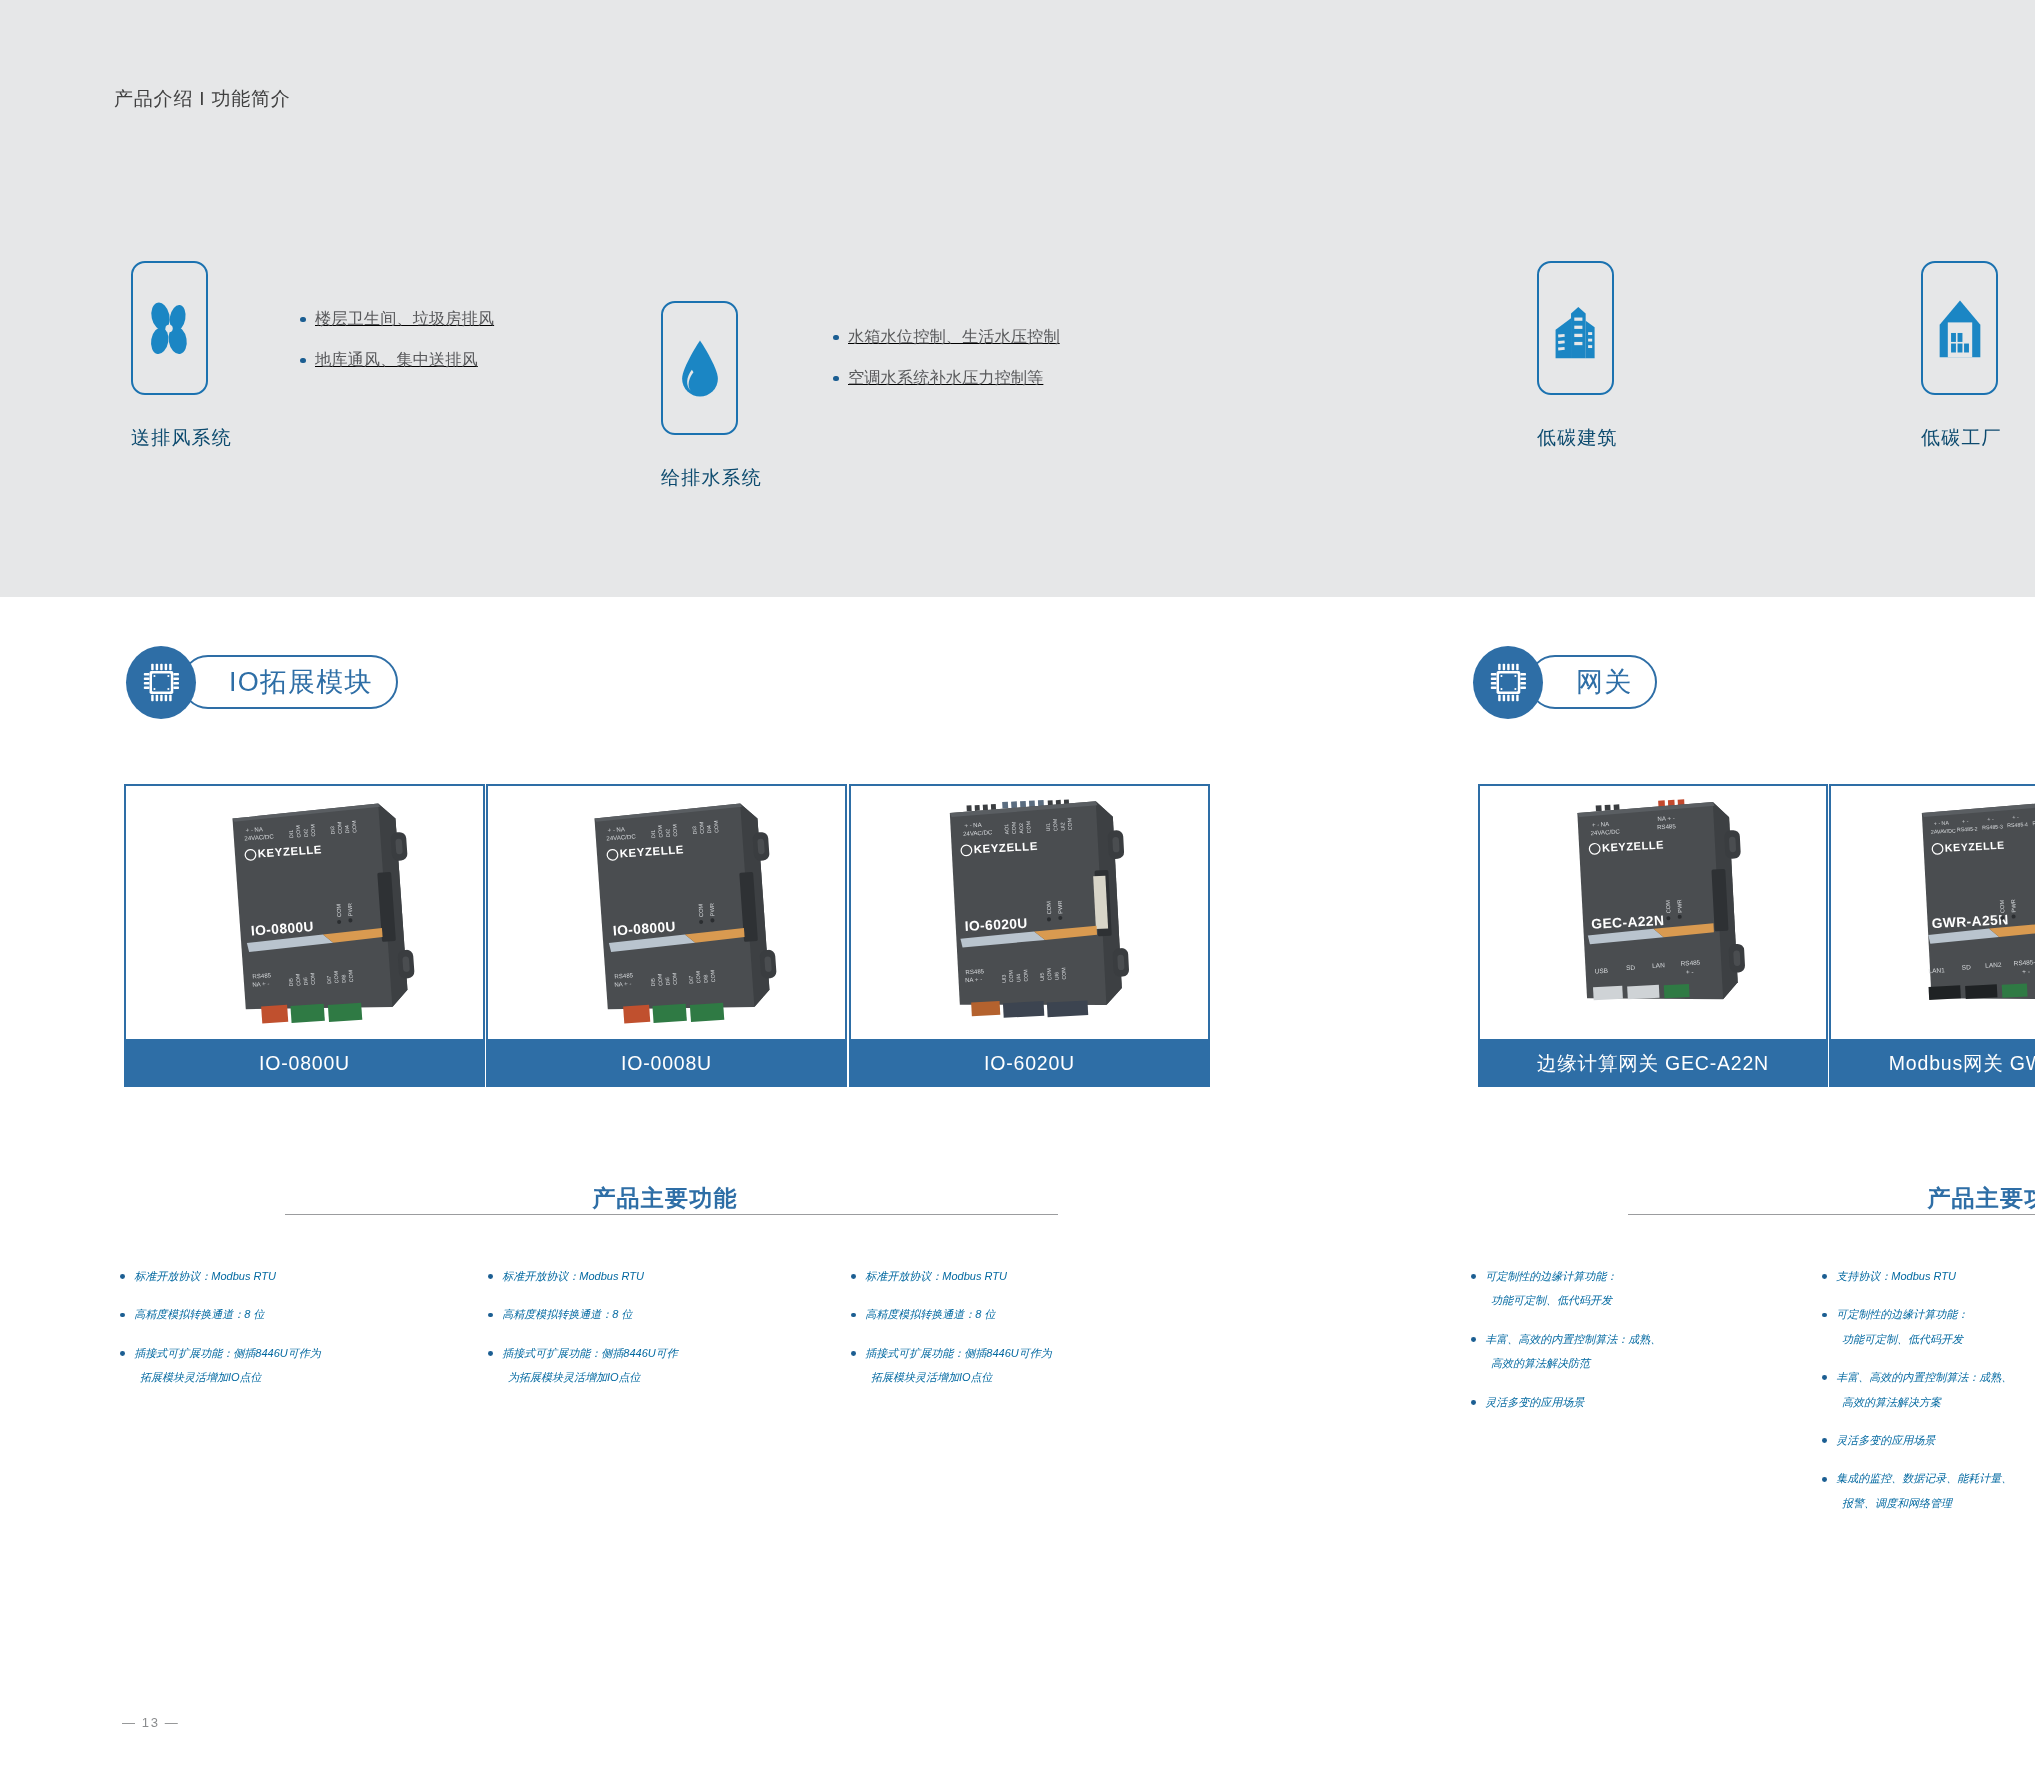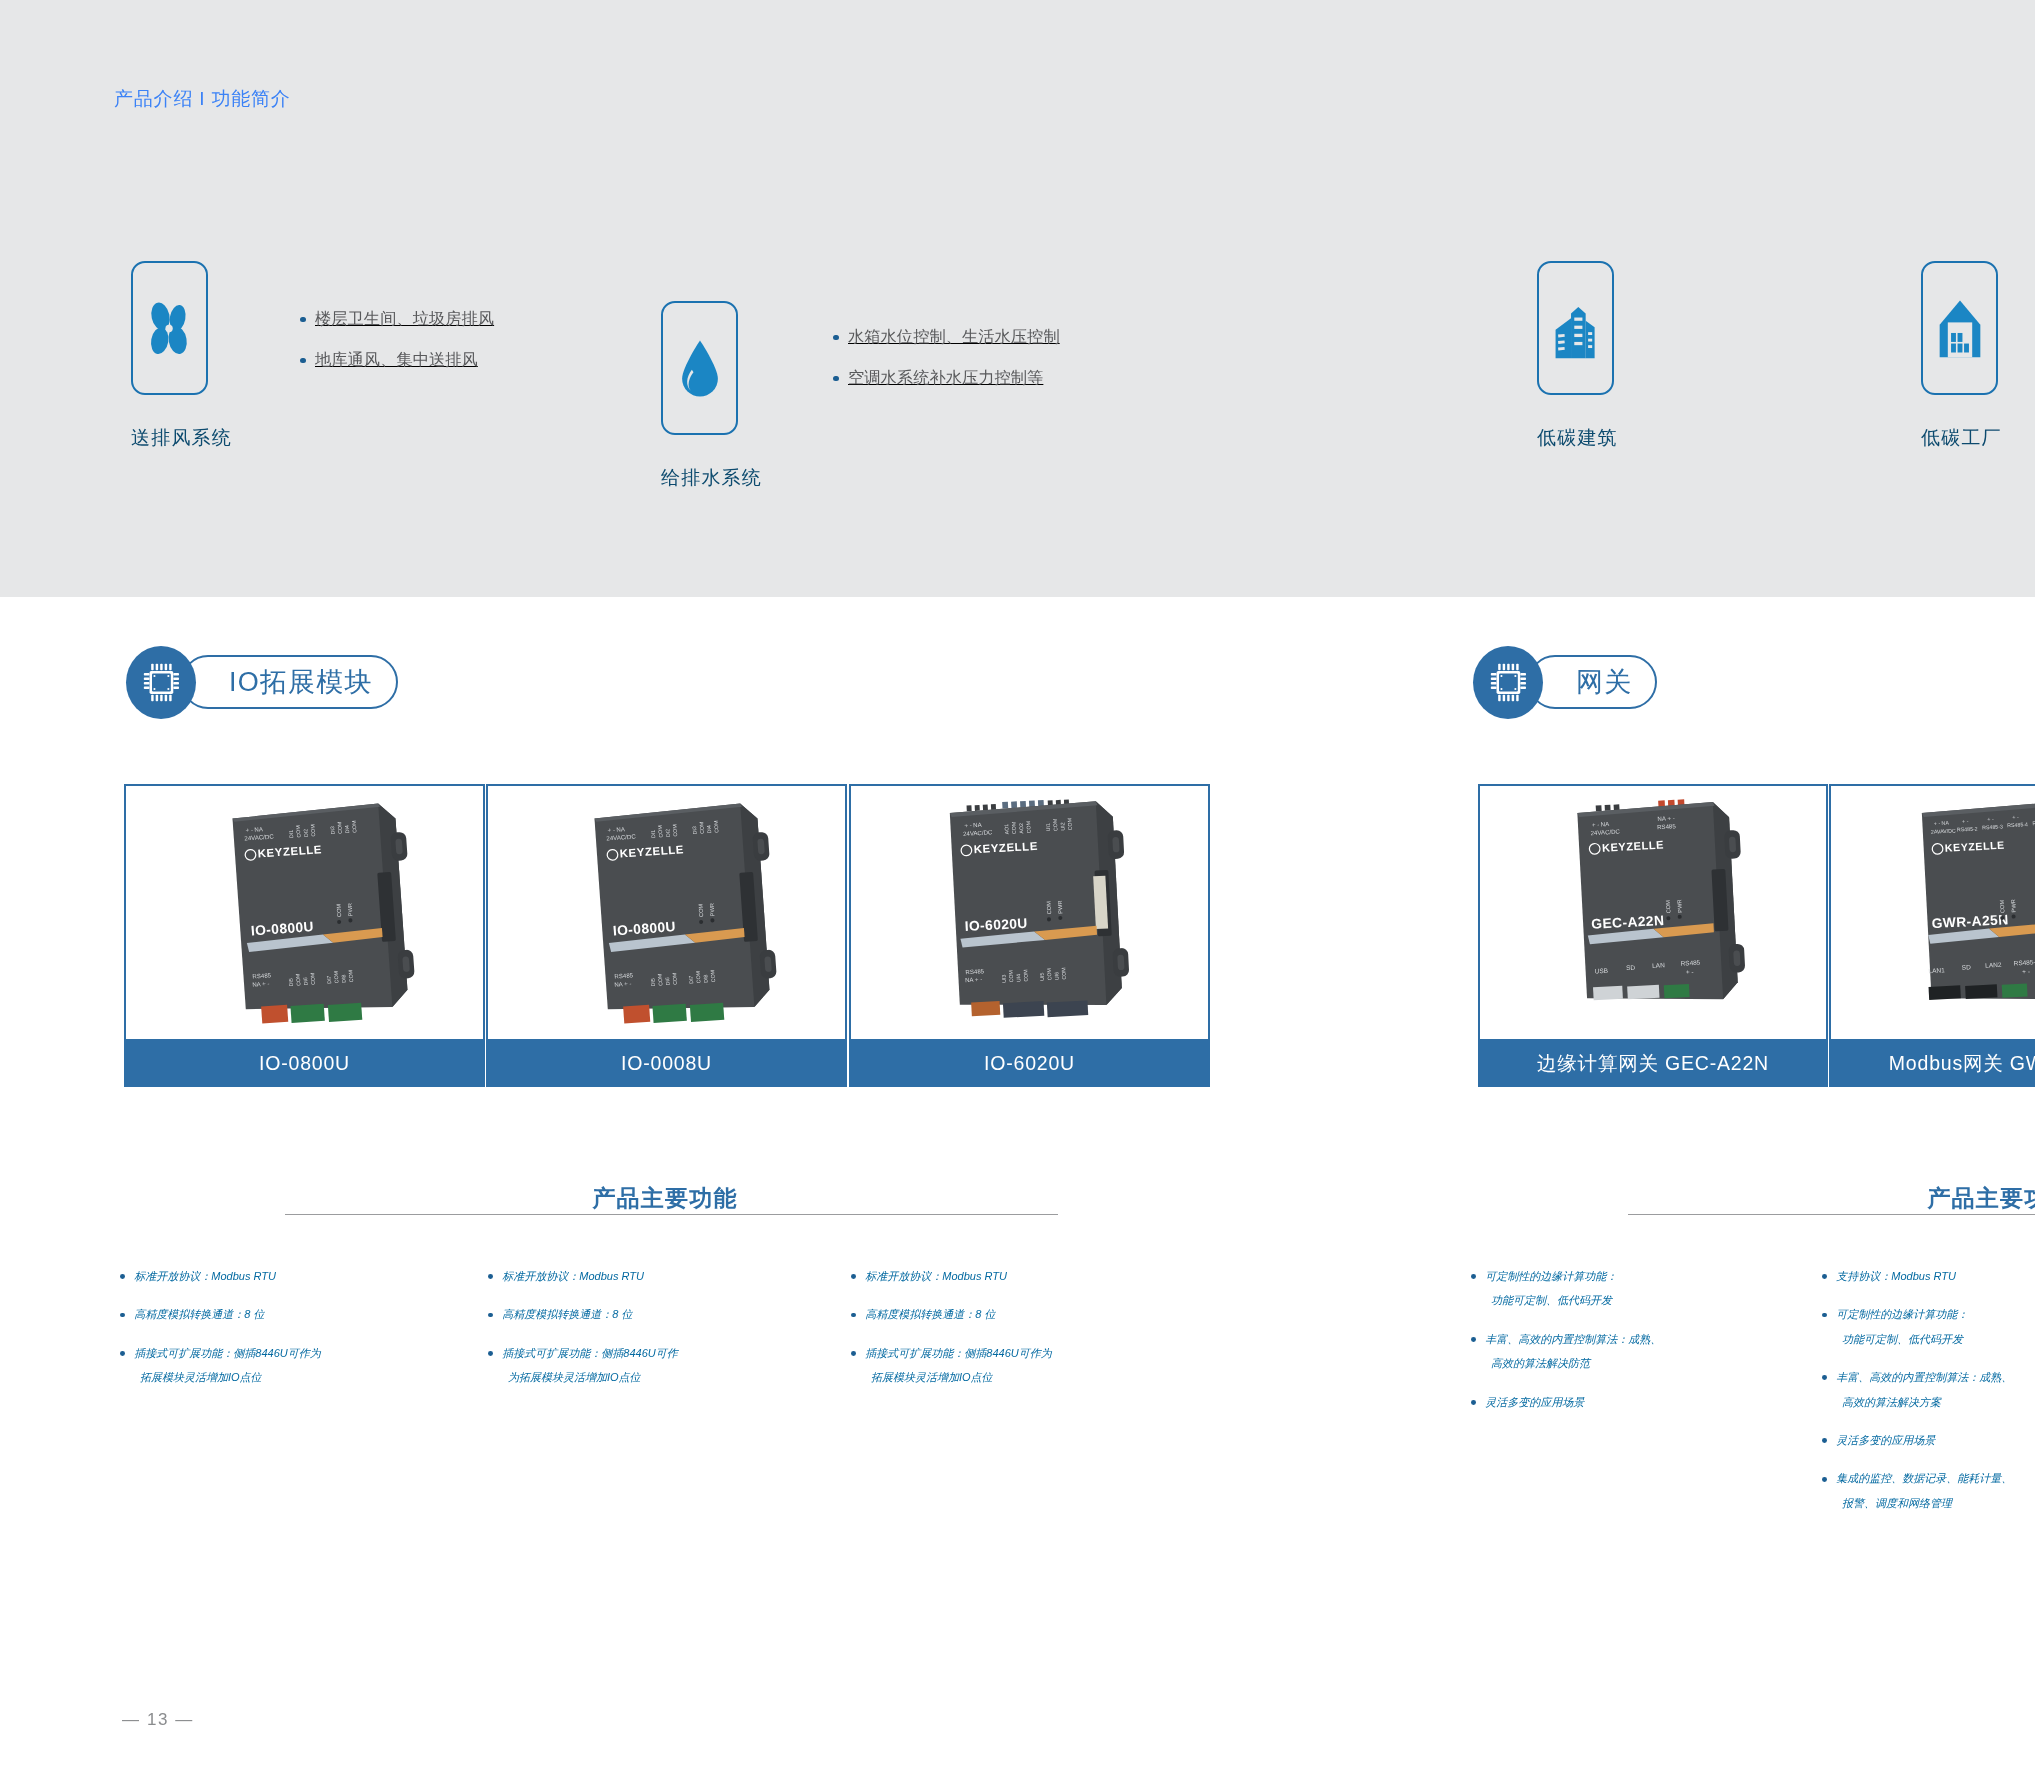--- a/index.html
+++ b/index.html
@@ -13,21 +13,21 @@
 
   
   .gray-band {
     position: absolute; left: 0; top: 0; width: 2622px; height: 597px;
     background: #e6e7e8;
   }
 
   
   .run-head {
     position: absolute; top: 86px;
-    font-size: 19px; letter-spacing: 0.8px; color: #3b82f6; white-space: nowrap;
+    font-size: 19px; letter-spacing: 0.8px; color: #404040; white-space: nowrap;
   }
   .run-head.left  { left: 114px; }
 
   
   .app-block { position: absolute; }
   .icon-frame {
     width: 77px; height: 134px;
     border: 2.4px solid #1b72b0; border-radius: 14px;
     background: transparent;
     display: flex; align-items: center; justify-content: center;
@@ -93,21 +93,21 @@
     font-size: 11px; color: #0369a1; line-height: 24.4px; margin-bottom: 14px; font-style: italic;
   }
   .feat-col li:before {
     content: ""; position: absolute; left: 2.4px; top: 10.2px;
     width: 4.9px; height: 4.9px; border-radius: 50%; background: #1b5e92;
   }
   .feat-col li .cont { display: block; padding-left: 5.7px; }
 
   
   .pg-foot {
-    position: absolute; bottom: 61px; font-size: 17px; color: #8a8c8e; letter-spacing: 1.6px;
+    position: absolute; bottom: 61px; font-size: 13px; color: #8a8c8e; letter-spacing: 1.6px;
   }
   .pg-foot.left  { left: 122px; }
 </style>
 </head>
 <body>
 
 <div class="page">
 
   <div class="gray-band"></div>
 

